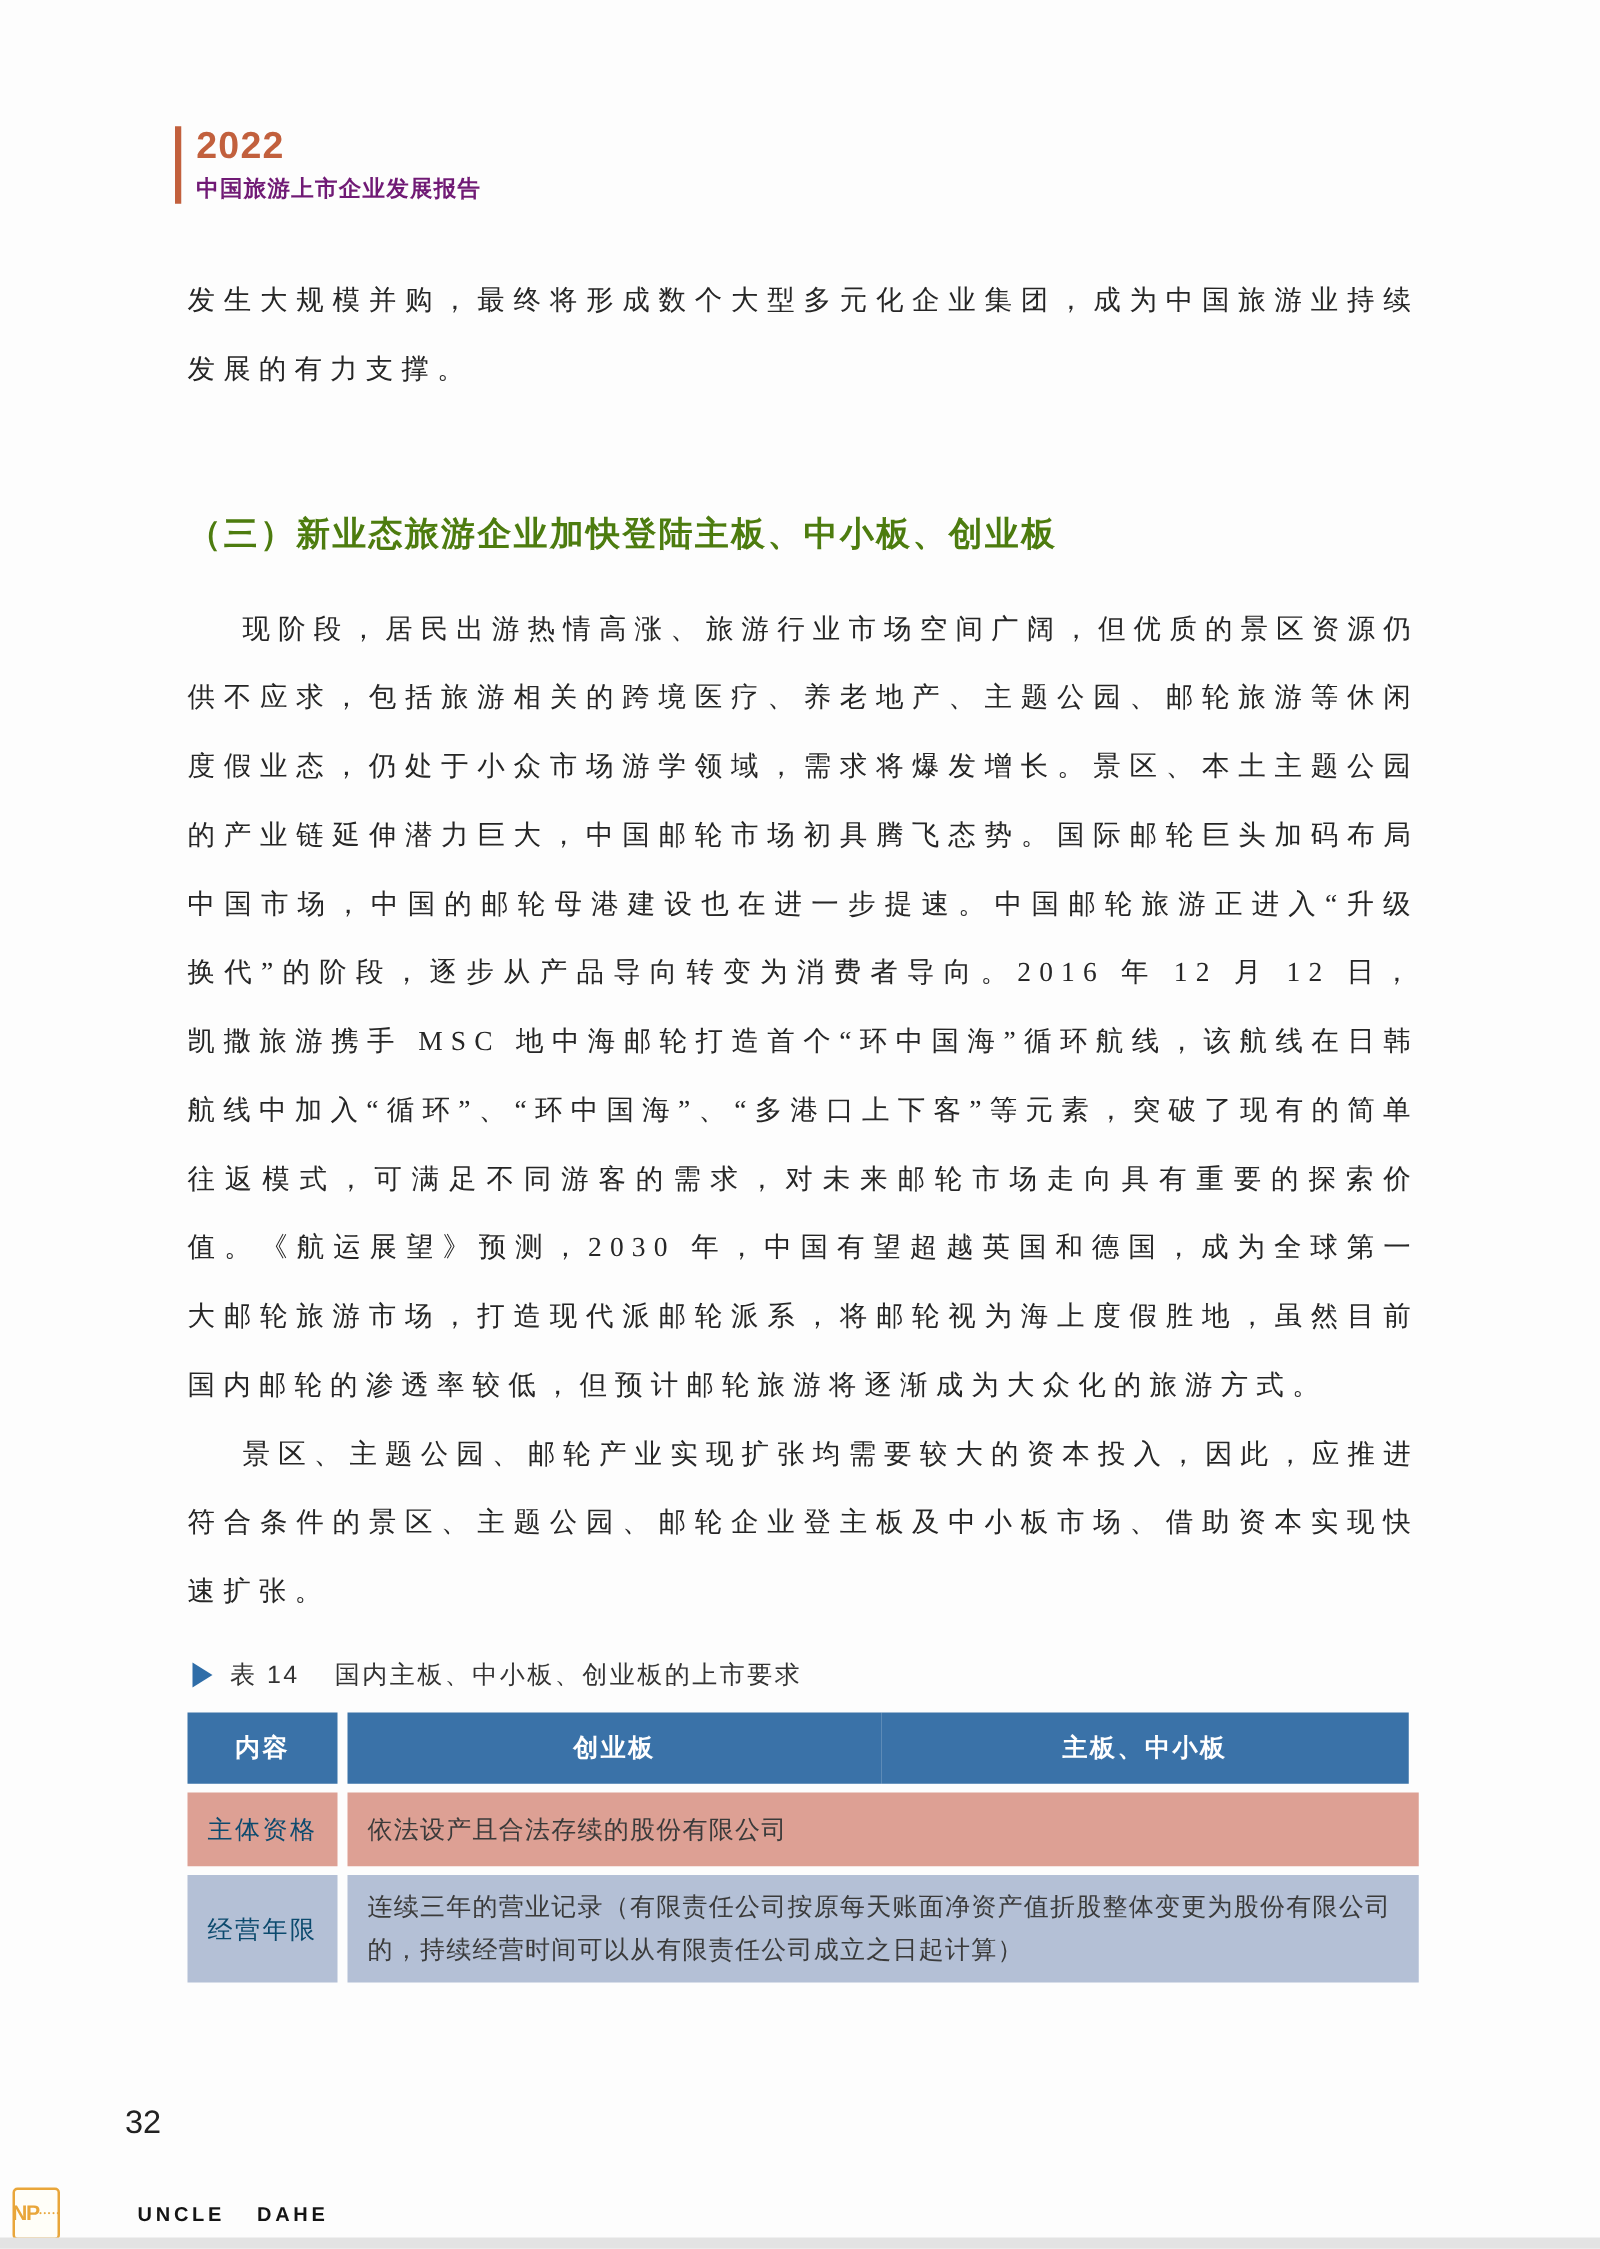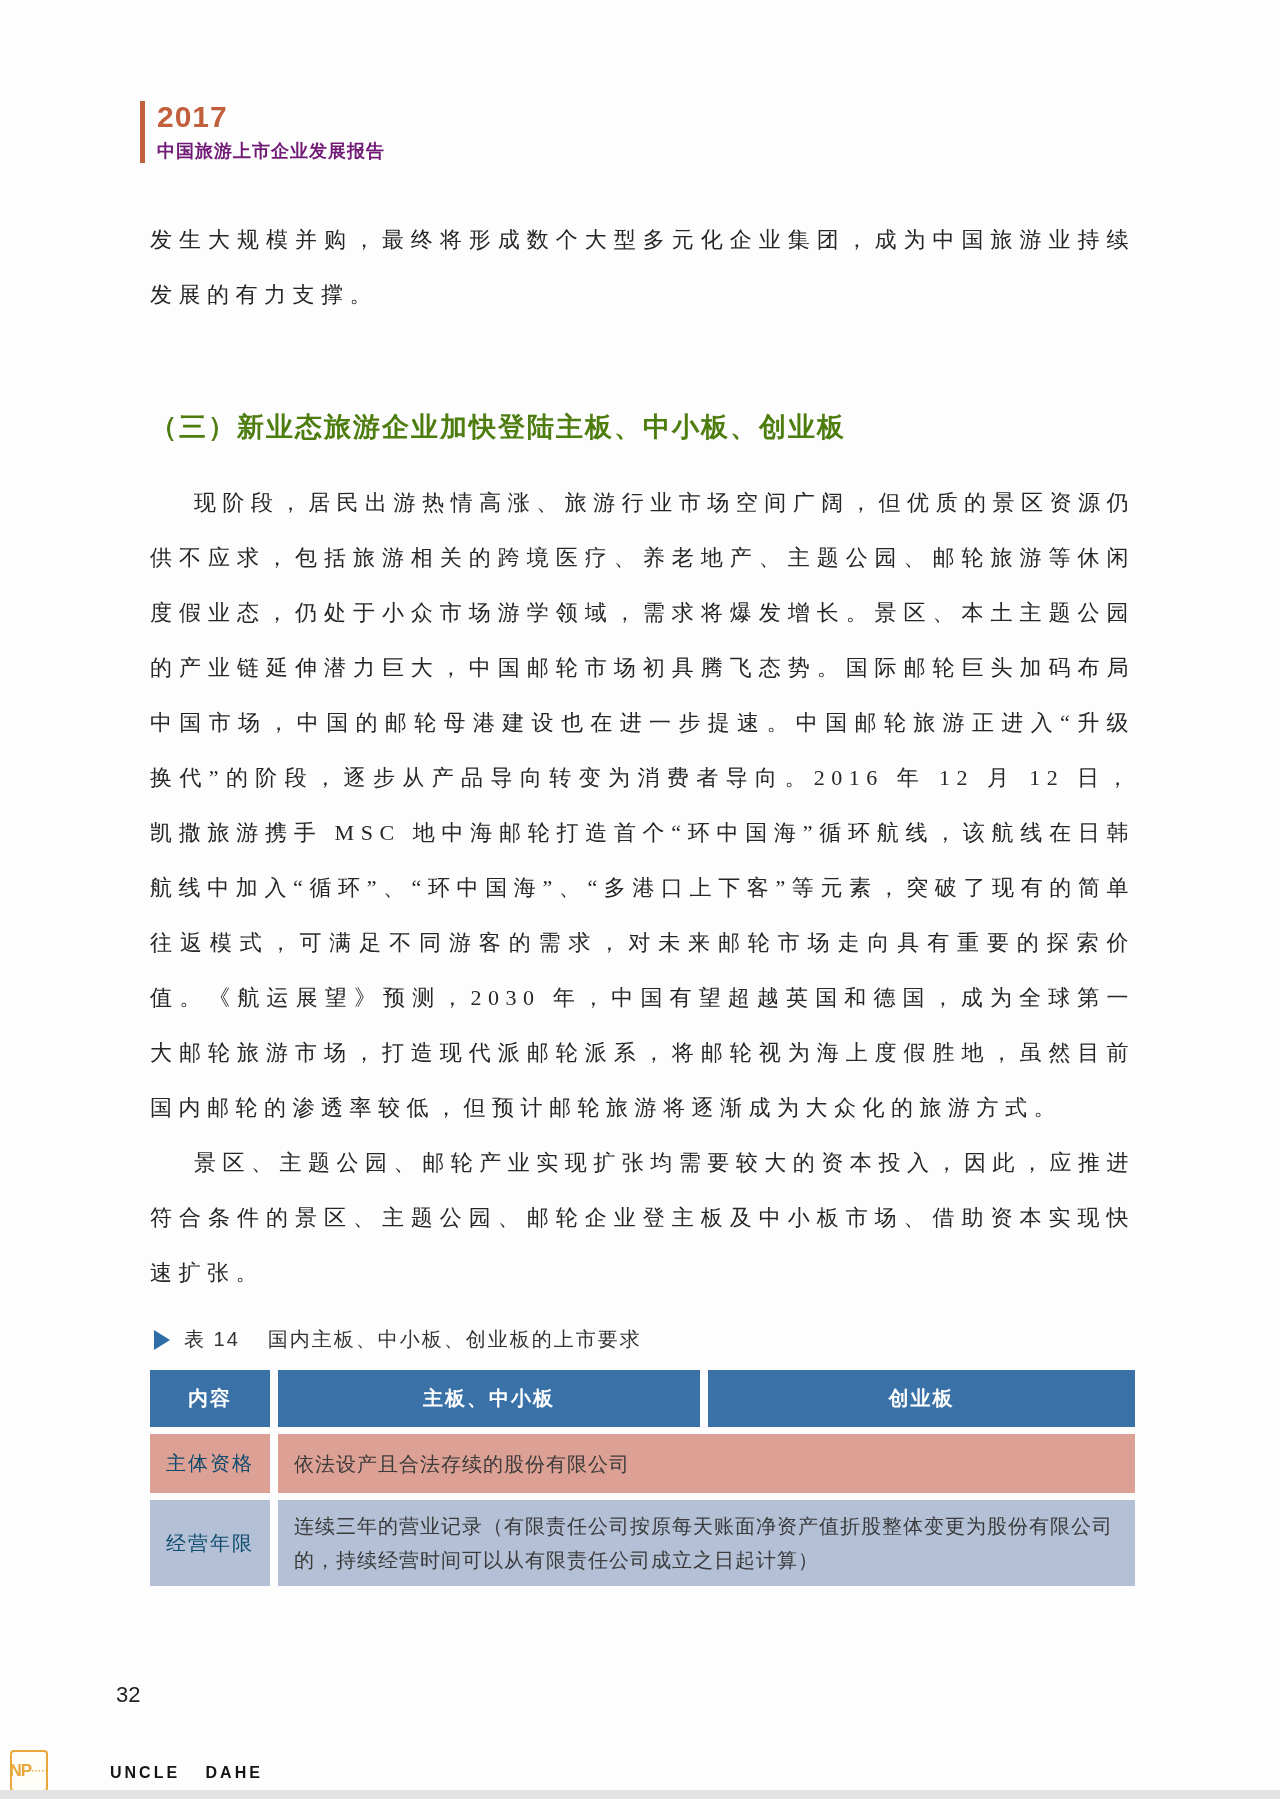--- a/index.html
+++ b/index.html
@@ -72,23 +72,23 @@
     flex:1;font-size:20px;color:#3a3a3a;display:flex;align-items:center;
     padding:8px 16px;box-sizing:border-box;line-height:34px;letter-spacing:1px;
   }
   .row-salmon .r-label,.row-salmon .r-content{background:#dda094;}
   .row-blue .r-label,.row-blue .r-content{background:#b4c0d6;}
   .row1{height:59px;}
   .row2{min-height:86px;}
 
   
   .page-num{
-    position:absolute;left:116px;top:1682px;
+    position:absolute;left:100px;top:1682px;
     font-family:"Liberation Sans","DejaVu Sans",sans-serif;
-    font-size:22px;color:#222;
+    font-size:26px;color:#222;
   }
   .logo{
     position:absolute;left:10px;top:1750px;width:34px;height:38px;
     border:2px solid #e9a63a;border-radius:4px;background:#fffef8;
     display:flex;flex-direction:row;align-items:center;justify-content:center;
   }
   .logo-np{
     font-family:"Liberation Sans","DejaVu Sans",sans-serif;
     font-weight:bold;font-size:17px;color:#e9a63a;line-height:18px;letter-spacing:-1px;
   }
@@ -104,21 +104,21 @@
   }
 </style>
 </head>
 <body>
 
 <div class="page">
 
   <div class="hdr">
     <div class="hdr-bar"></div>
     <div>
-      <div class="hdr-year">2017</div>
+      <div class="hdr-year">2022</div>
       <div class="hdr-title">中国旅游上市企业发展报告</div>
     </div>
   </div>
 
   <div class="main">
     <p class="body">发生大规模并购，最终将形成数个大型多元化企业集团，成为中国旅游业持续发展的有力支撑。</p>
 
     <h2 class="section-heading">（三）新业态旅游企业加快登陆主板、中小板、创业板</h2>
 
     <p class="body indent after-heading">现阶段，居民出游热情高涨、旅游行业市场空间广阔，但优质的景区资源仍供不应求，包括旅游相关的跨境医疗、养老地产、主题公园、邮轮旅游等休闲度假业态，仍处于小众市场游学领域，需求将爆发增长。景区、本土主题公园的产业链延伸潜力巨大，中国邮轮市场初具腾飞态势。国际邮轮巨头加码布局中国市场，中国的邮轮母港建设也在进一步提速。中国邮轮旅游正进入“升级换代”的阶段，逐步从产品导向转变为消费者导向。2016 年 12 月 12 日，凯撒旅游携手 MSC 地中海邮轮打造首个“环中国海”循环航线，该航线在日韩航线中加入“循环”、“环中国海”、“多港口上下客”等元素，突破了现有的简单往返模式，可满足不同游客的需求，对未来邮轮市场走向具有重要的探索价值。《航运展望》预测，2030 年，中国有望超越英国和德国，成为全球第一大邮轮旅游市场，打造现代派邮轮派系，将邮轮视为海上度假胜地，虽然目前国内邮轮的渗透率较低，但预计邮轮旅游将逐渐成为大众化的旅游方式。</p>
@@ -126,22 +126,22 @@
 
     <div class="tbl-caption">
       <span class="tri"></span>
       <span>表 14</span>
       <span class="cap-title">国内主板、中小板、创业板的上市要求</span>
     </div>
 
     <div class="tbl">
       <div class="tbl-row head">
         <div class="cell c1">内容</div>
+        <div class="cell c3">创业板</div>
         <div class="cell c2">主板、中小板</div>
-        <div class="cell c3">创业板</div>
       </div>
       <div class="tbl-row row-salmon row1">
         <div class="r-label">主体资格</div>
         <div class="r-content">依法设产且合法存续的股份有限公司</div>
       </div>
       <div class="tbl-row row-blue row2">
         <div class="r-label">经营年限</div>
         <div class="r-content">连续三年的营业记录（有限责任公司按原每天账面净资产值折股整体变更为股份有限公司的，持续经营时间可以从有限责任公司成立之日起计算）</div>
       </div>
     </div>

